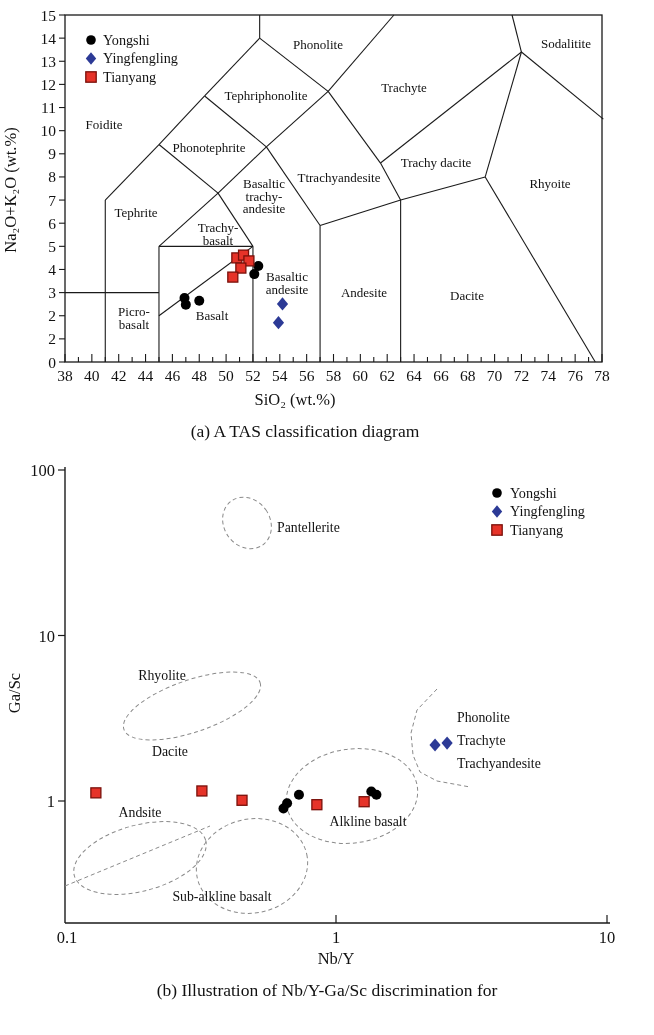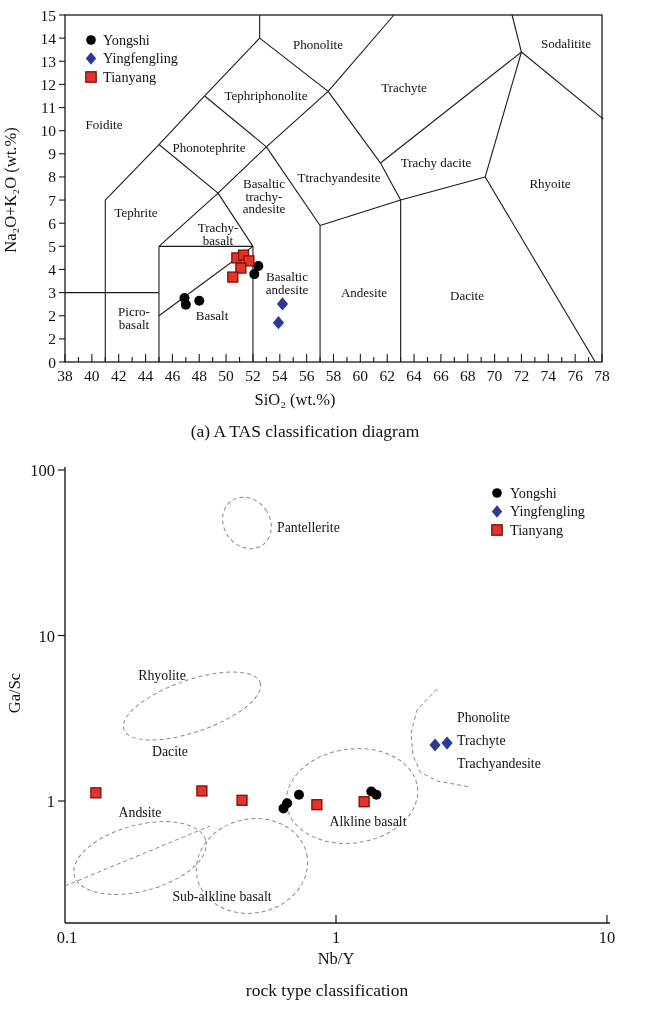--- a/index.html
+++ b/index.html
@@ -260,15 +260,15 @@
       <g>
         <circle cx="497" cy="43" r="4.8" fill="#000000"></circle>
         <text x="510" y="47.5" font-size="14.2" text-anchor="start" font-family="&quot;Liberation Serif&quot;,&quot;DejaVu Serif&quot;,serif" fill="#111">Yongshi</text>
         <path d="M 497 55.364 L 502.2 61.5 L 497 67.636 L 491.8 61.5 Z" fill="#2c3a96"></path>
         <text x="510" y="66" font-size="14.2" text-anchor="start" font-family="&quot;Liberation Serif&quot;,&quot;DejaVu Serif&quot;,serif" fill="#111">Yingfengling</text>
         <rect x="491.8" y="74.8" width="10.4" height="10.4" fill="#e63329" stroke="#7a100a" stroke-width="1.3"></rect>
         <text x="510" y="84.5" font-size="14.2" text-anchor="start" font-family="&quot;Liberation Serif&quot;,&quot;DejaVu Serif&quot;,serif" fill="#111">Tianyang</text>
       </g>
     </svg>
   <div class="caption" id="caption-b">
-    <div>rock type classification</div>
+    <div>(b) Illustration of Nb/Y-Ga/Sc discrimination for</div>
   </div>
 </div>
 
 </body></html>

